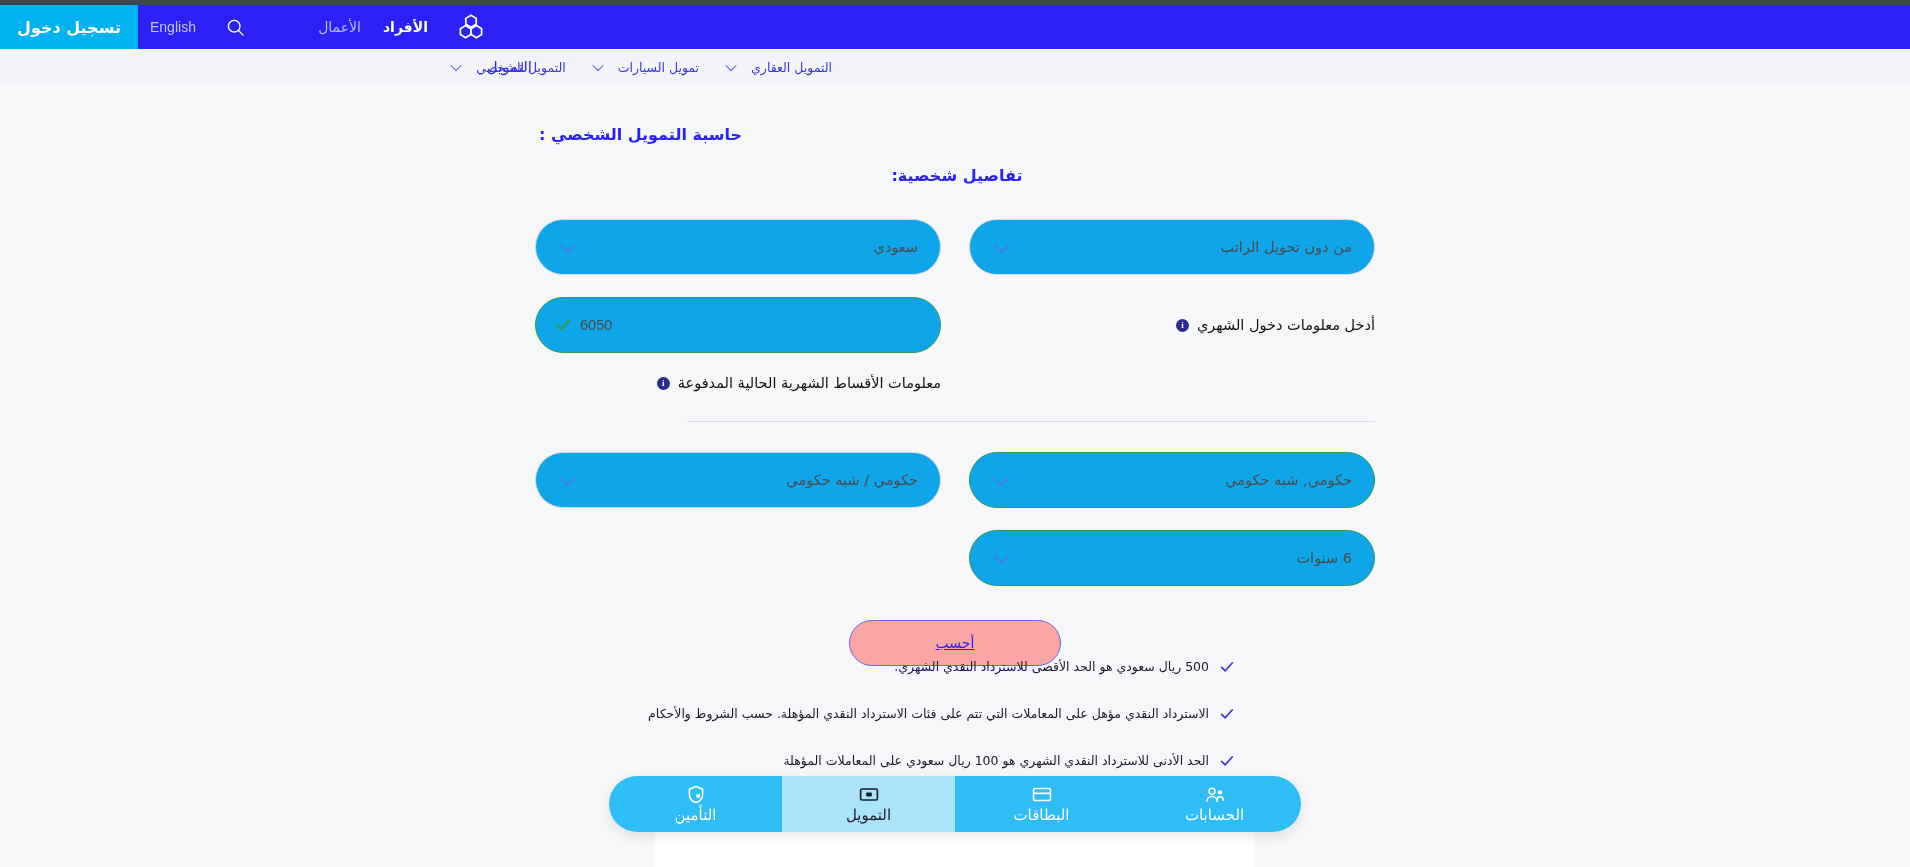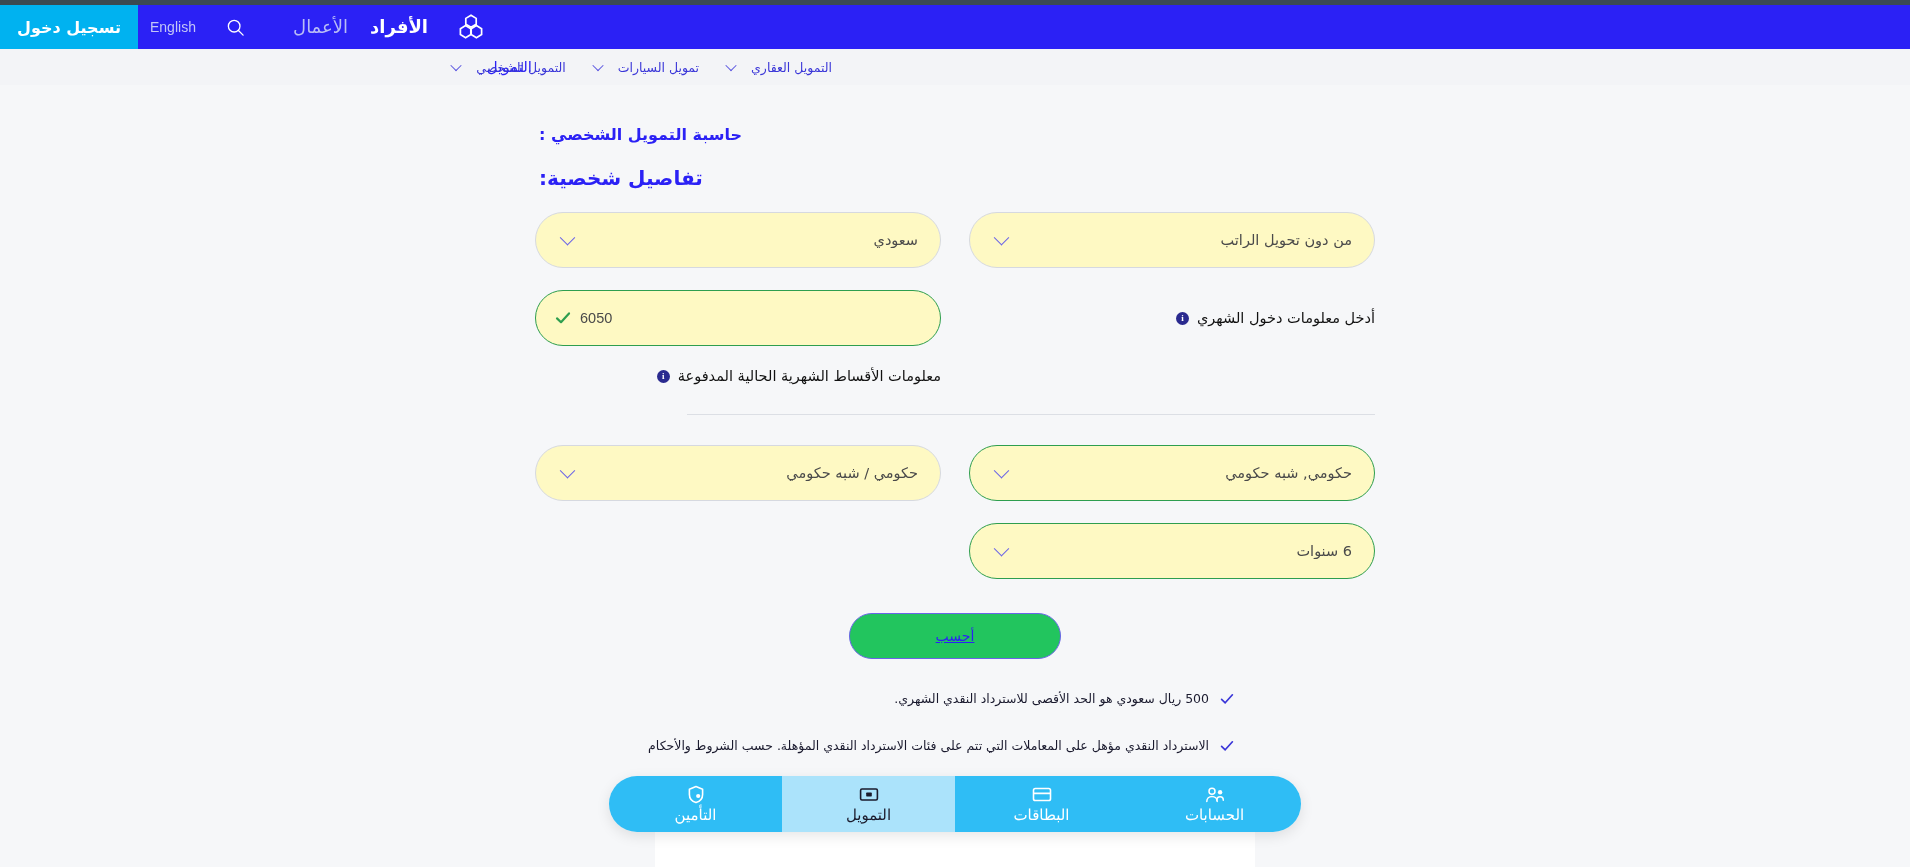--- a/index.html
+++ b/index.html
@@ -63,21 +63,21 @@
     flex: none;
   }
 
   .nav-top {
     display: flex;
     align-items: center;
     gap: 22px;
   }
 
   .nav-top-item {
-    font-size: 18px;
+    font-size: 14px;
     color: #b9bdf5;
     cursor: pointer;
     white-space: nowrap;
     line-height: 1;
   }
   .nav-top-item.active {
     color: #ffffff;
     font-weight: bold;
   }
 
@@ -185,26 +185,26 @@
   .calc-title {
     text-align: left;
     font-size: 16px;
     color: #2b21f5;
     font-weight: bold;
     padding-left: 4px;
     margin-bottom: 22px;
   }
 
   .calc-subtitle {
-    text-align: left;
-    font-size: 20px;
+    text-align: center;
+    font-size: 16px;
     color: #2b21f5;
     font-weight: bold;
     padding-left: 4px;
-    margin-bottom: 22px;
+    margin-bottom: 34px;
   }
 
   .form-row {
     display: flex;
     justify-content: flex-end;
     gap: 28px;
     margin-bottom: 22px;
     direction: rtl;
   }
 
@@ -243,21 +243,21 @@
     flex: none;
     line-height: 1;
     font-family: "Liberation Serif", serif;
   }
 
   
   .control {
     position: relative;
     height: 56px;
     border-radius: 30px;
-    background: #fef9c3;
+    background: #0ea5e9;
     border: 1px solid #d6d9e0;
     display: flex;
     align-items: center;
     cursor: pointer;
   }
   .control.valid { border-color: #2e9e4f; }
 
   .control .value {
     flex: 1;
     text-align: right;
@@ -305,36 +305,36 @@
   .calc-btn-row {
     display: flex;
     justify-content: center;
     margin-top: 34px;
   }
 
   .calc-btn {
     width: 212px;
     height: 46px;
     border-radius: 24px;
-    background: #22c55e;
+    background: #fca5a5;
     border: 1px solid #6a64e8;
     color: #2b21f5;
     font-size: 14px;
     text-decoration: underline;
     cursor: pointer;
     display: flex;
     align-items: center;
     justify-content: center;
     font-family: "DejaVu Sans", sans-serif;
   }
 
   
   .notes {
     position: absolute;
-    top: 690px;
+    top: 658px;
     right: 0;
     width: 1910px;
     direction: rtl;
   }
 
   .notes-inner {
     width: 1040px;
     margin: 0 auto;
     padding-right: 240px;
   }

